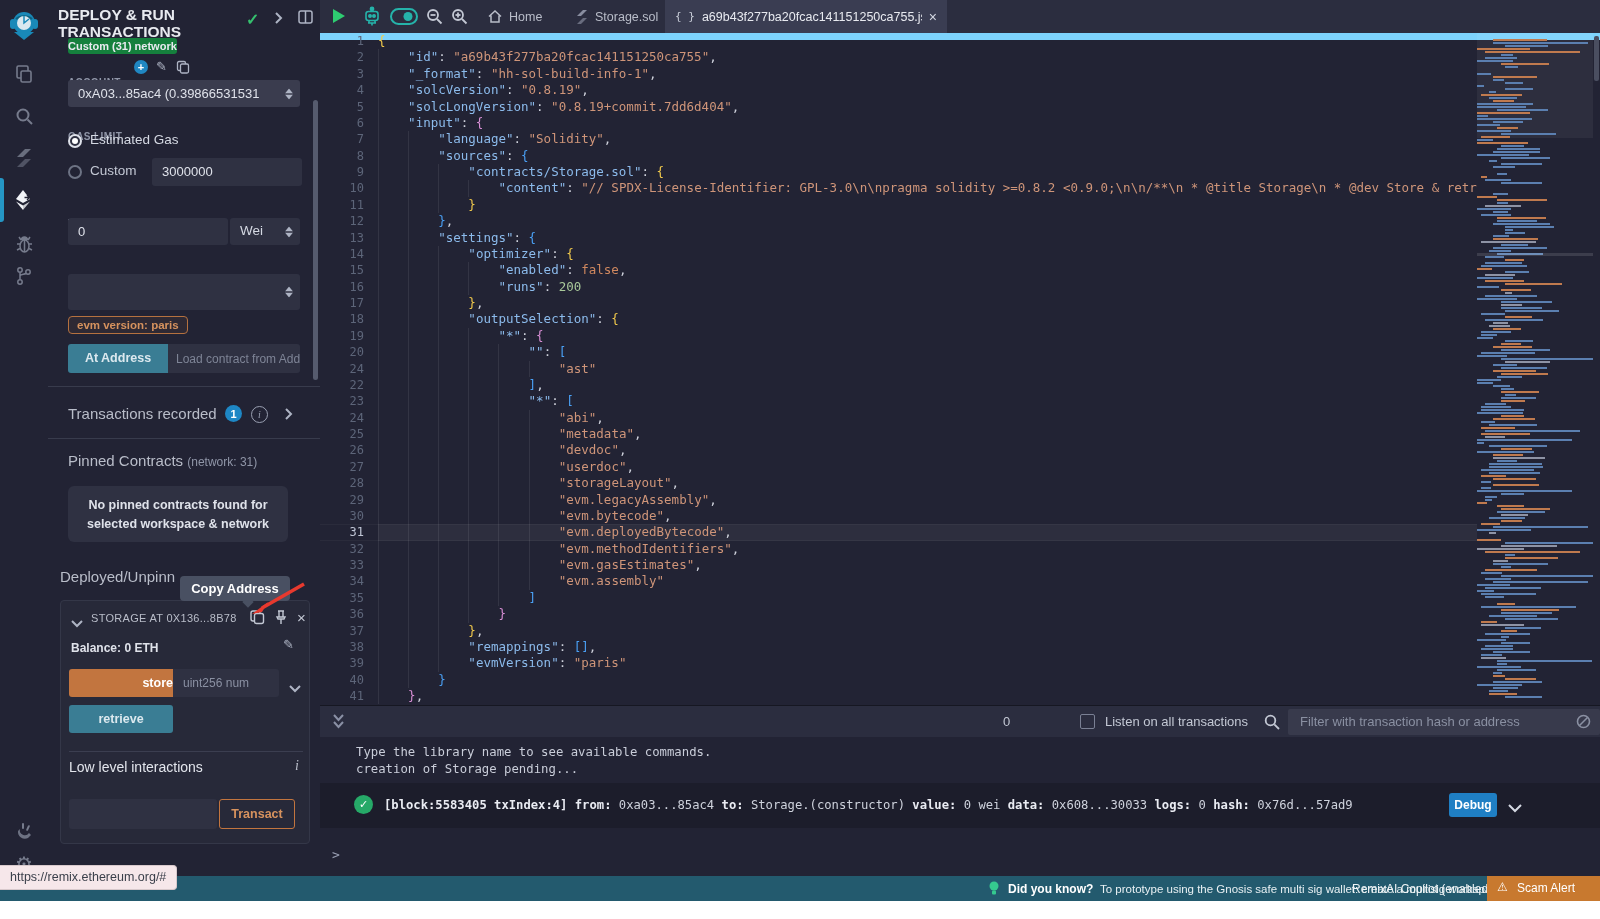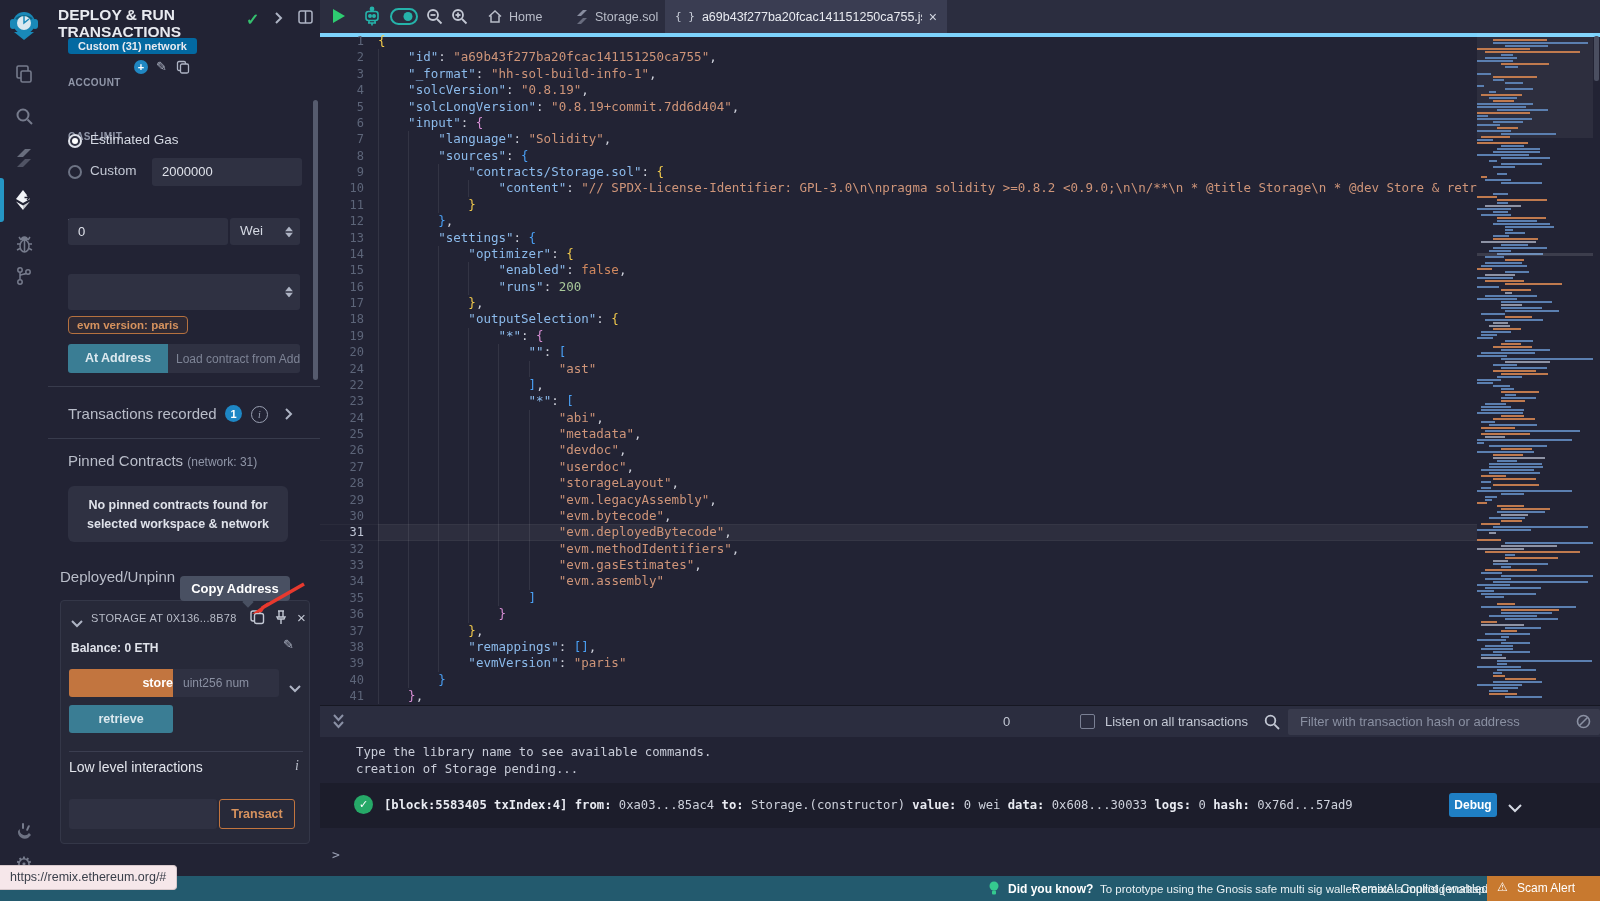--- a/index.html
+++ b/index.html
@@ -16,21 +16,21 @@
   
   #side-panel{position:absolute;left:48px;top:0;width:272px;height:876px;background:#222334;border-right:1px solid #2e3042;}
   .sp-divider{position:absolute;left:0;width:272px;height:1px;background:#383b4c;}
   .inputbox{background:#2f3142;border-radius:3px;color:#dfe2ea;font-size:13px;}
   .stepper{position:absolute;right:7px;top:50%;transform:translateY(-50%);display:flex;flex-direction:column;gap:1px;color:#aeb4c4;}
   .stepper svg{display:block;}
   .btn-teal{background:#3a7d94;border-radius:3px;color:#dce9ef;font-weight:bold;text-align:center;}
   .btn-orange{background:#c2753f;border-radius:3px;color:#ffffff;font-weight:bold;text-align:right;}
   
   #editor-col{position:absolute;left:320px;top:0;width:1280px;height:876px;background:#222334;}
-  #toolbar{position:absolute;left:0;top:0;width:1280px;height:33px;background:#2b2d3f;border-bottom:4px solid #7dd3fc;}
+  #toolbar{position:absolute;left:0;top:0;width:1280px;height:33px;background:#2b2d3f;border-bottom:7px solid #7dd3fc;}
   .tab{position:absolute;top:0;height:33px;display:flex;align-items:center;gap:7px;color:#b9bdc9;font-size:12.5px;padding:0 10px;box-sizing:border-box;}
   .tab.active{background:#3a3d52;color:#e8eaf0;}
   #editor{position:absolute;left:0;top:33px;width:1280px;height:672px;overflow:hidden;}
   #code{position:absolute;left:0;top:0;right:123px;bottom:0;overflow:hidden;font-family:"DejaVu Sans Mono",monospace;font-size:12.5px;}
   .code-line{height:16.39px;line-height:16.39px;white-space:nowrap;}
   .code-line .ln{display:inline-block;width:44px;text-align:right;margin-right:14px;color:#5d6579;font-size:12px;vertical-align:top;}
   .code-line .txt{display:inline-block;white-space:pre;vertical-align:top;}
   .code-line.cur{background:linear-gradient(to right,transparent 58px,rgba(255,255,255,0.05) 58px);box-shadow:inset 0 1px 0 rgba(255,255,255,0.04), inset 0 -1px 0 rgba(255,255,255,0.04);}
   .code-line.cur .ln{color:#c0c6d6;}
   .tk-k{color:#8cbbec;} .tk-s{color:#cf9579;} .tk-n{color:#a9c99a;} .tk-kw{color:#d0885f;}
@@ -123,41 +123,52 @@
           <polyline points="2,2 7,7 2,12"></polyline>
         </svg>
     </div>
     <div class="abs" style="left:250px;top:10px;">
       <svg width="15" height="14" viewBox="0 0 15 14" fill="none" stroke="#aeb4c4" stroke-width="1.5">
           <rect x="1" y="1" width="13" height="12" rx="2"></rect>
           <line x1="7.5" y1="1" x2="7.5" y2="13"></line>
         </svg>
     </div>
 
-    <div class="abs" style="left:20px;top:38px;background:#0369a1;border-radius:3px;padding:2px 10px;font-size:11px;font-weight:bold;color:#e8eaf0;text-align:right;">Custom (31) network</div>
+    <div class="abs" style="left:20px;top:38px;background:#15803d;border-radius:3px;padding:2px 0;font-size:11px;font-weight:bold;color:#e8eaf0;text-align:right;">Custom (31) network</div>
 
     <div class="abs capslbl" style="left:20px;top:63px;">ACCOUNT</div>
     <div class="abs" style="left:86px;top:60px;width:14px;height:14px;border-radius:50%;background:#2087c2;color:#fff;display:flex;align-items:center;justify-content:center;font-size:11px;font-weight:bold;line-height:1;">+</div>
     <div class="abs" style="left:108px;top:59px;color:#aeb4c4;font-size:13px;">✎</div>
     <div class="abs" style="left:128px;top:60px;">
       <svg width="14" height="14" viewBox="0 0 14 14" fill="none" stroke="#aeb4c4" stroke-width="1.3">
           <rect x="1.5" y="1.5" width="8" height="9" rx="1.5"></rect>
           <rect x="4.5" y="4" width="8" height="9" rx="1.5" fill="#222334"></rect>
         </svg>
     </div>
+    <div class="abs" style="left:20px;top:80px;width:232px;height:27px;background:#3a3c4e;border-radius:3px;">
+      <div class="abs" style="left:10px;top:6px;font-size:13px;color:#dfe2ea;width:200px;overflow:hidden;white-space:nowrap;">0xA03...85ac4 (0.39866531531</div>
+      <div class="stepper">
+          <svg width="8" height="5">
+            <polygon points="4,0 8,5 0,5" fill="#aeb4c4"></polygon>
+          </svg>
+          <svg width="8" height="5">
+            <polygon points="0,0 8,0 4,5" fill="#aeb4c4"></polygon>
+          </svg>
+        </div>
+    </div>
 
     <div class="abs capslbl" style="left:20px;top:117px;">GAS LIMIT</div>
     <div class="abs" style="left:20px;top:134px;width:14px;height:14px;border-radius:50%;border:2px solid #dfe2ea;box-sizing:border-box;background:#2f3142;">
       <div style="position:absolute;left:2px;top:2px;width:6px;height:6px;border-radius:50%;background:#fff;"></div>
     </div>
     <div class="abs" style="left:42px;top:132px;font-size:13.5px;color:#d5d9e3;">Estimated Gas</div>
     <div class="abs" style="left:20px;top:165px;width:14px;height:14px;border-radius:50%;border:2px solid #6d7384;box-sizing:border-box;"></div>
     <div class="abs" style="left:42px;top:163px;font-size:13.5px;color:#c3c8d4;">Custom</div>
     <div class="abs inputbox" style="left:104px;top:158px;width:150px;height:28px;">
-      <div class="abs" style="left:10px;top:6px;">2000000</div>
+      <div class="abs" style="left:10px;top:6px;">3000000</div>
     </div>
 
     <div class="abs capslbl" style="left:20px;top:204px;">VALUE</div>
     <div class="abs inputbox" style="left:20px;top:218px;width:160px;height:27px;">
       <div class="abs" style="left:10px;top:6px;">0</div>
     </div>
     <div class="abs inputbox" style="left:182px;top:218px;width:70px;height:27px;">
       <div class="abs" style="left:10px;top:5px;font-size:13.5px;color:#d5d9e3;">Wei</div>
       <div class="stepper">
           <svg width="8" height="5">

